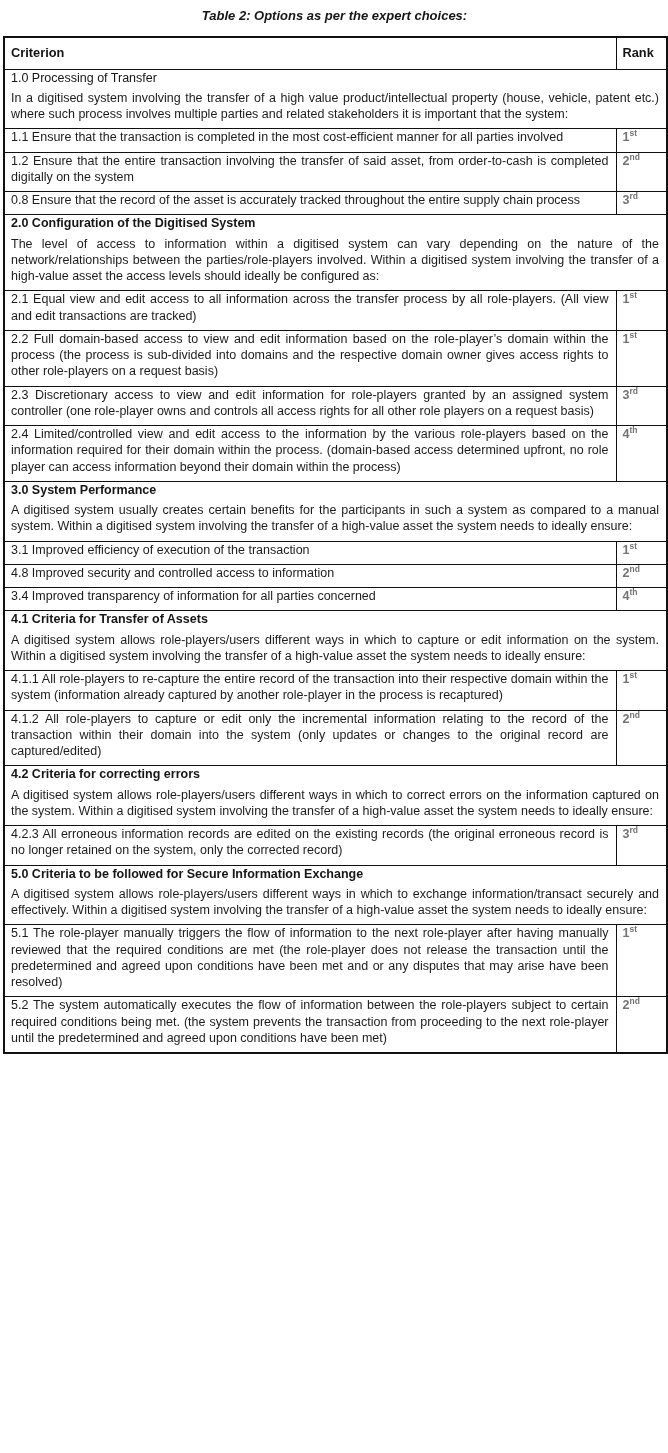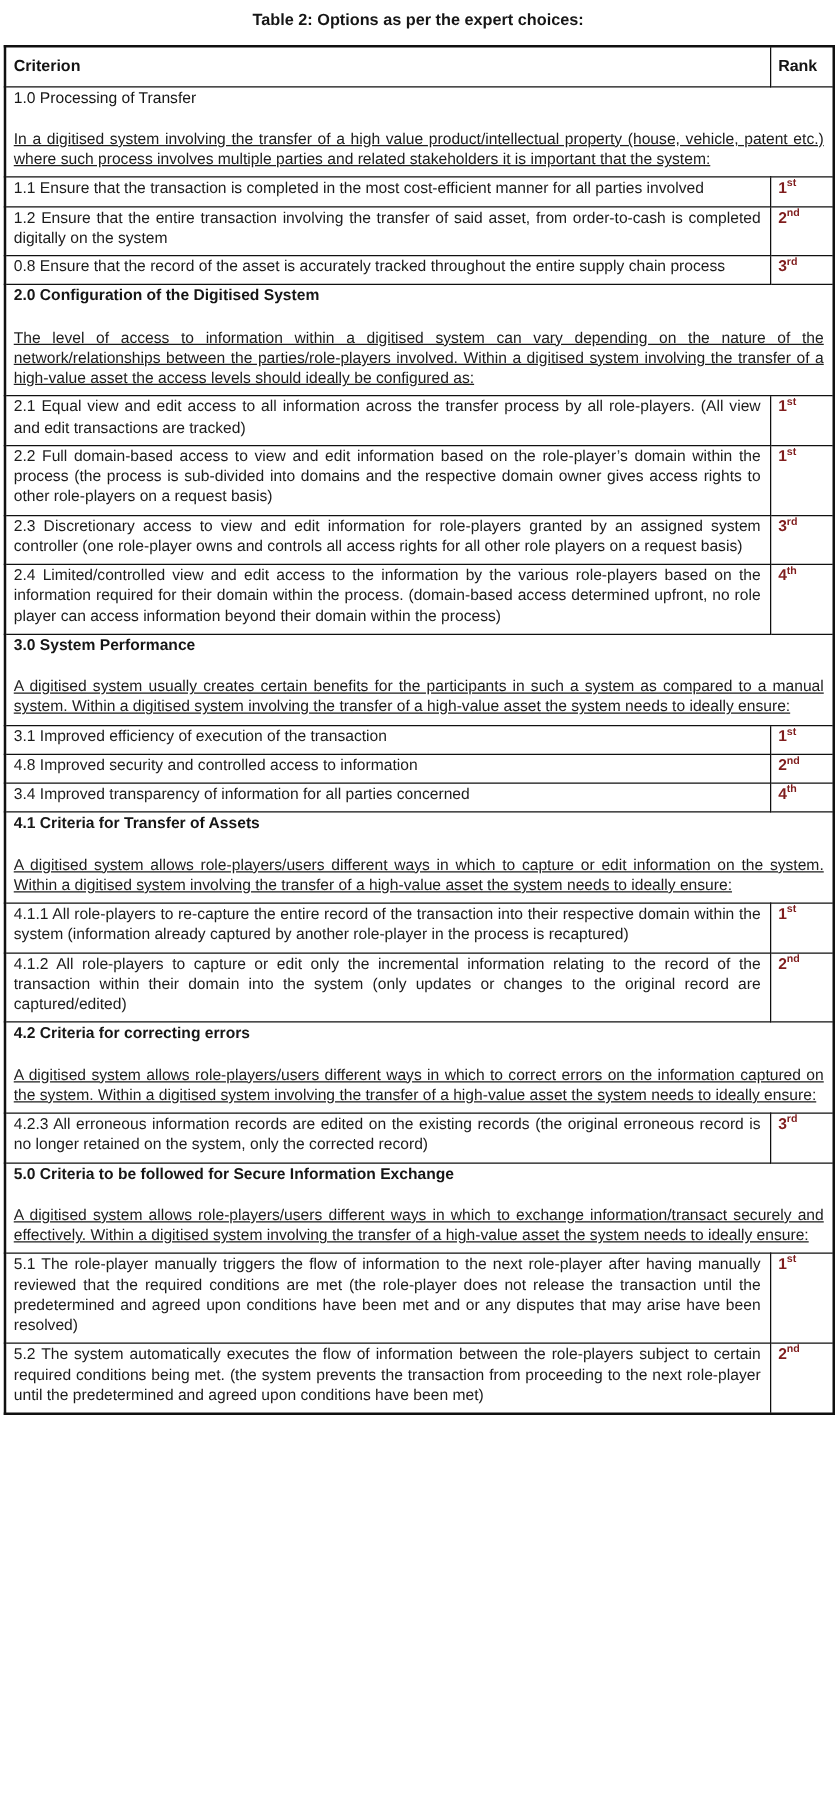--- a/index.html
+++ b/index.html
@@ -18,20 +18,21 @@
   .page {
     padding: 5px 2px 0 3px;
     box-sizing: border-box;
   }
   .caption {
     text-align: center;
     font-weight: bold;
     font-size: 13px;
     margin: 3px 0 13px 0;
     color: #161616;
+    font-style: italic;
   }
   table.options {
     border-collapse: collapse;
     width: 663px;
     table-layout: fixed;
     border: 2px solid #101010;
   }
   table.options th,
   table.options td {
     border: 1.5px solid #101010;
@@ -52,40 +53,39 @@
   col.rank-col { width: 51px; }
   td.option-text {
     text-align: justify;
     text-justify: inter-word;
   }
   td.option-rank {
     font-weight: bold;
     padding-left: 5px;
     padding-right: 2px;
     white-space: nowrap;
-    color: #7f1d1d;
+    color: #737373;
   }
   td.option-rank sup {
     font-size: 8.5px;
     line-height: 0;
     vertical-align: super;
   }
   .section-title {
     font-weight: normal;
     margin-bottom: 2px;
     color: #161616;
   }
   .section-title.bold {
     font-weight: bold;
   }
   .section-intro {
     text-align: justify;
     text-justify: inter-word;
-    margin-top: 17px;
-    text-decoration: underline;
+    margin-top: 4px;
   }
 </style>
 </head>
 <body>
 
 <div class="page">
   <div class="caption">Table 2: Options as per the expert choices:</div>
 
   <table class="options">
     <colgroup>

